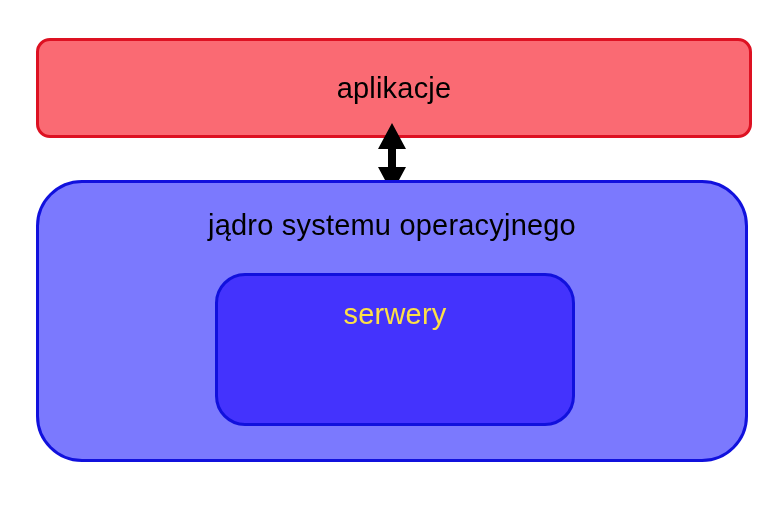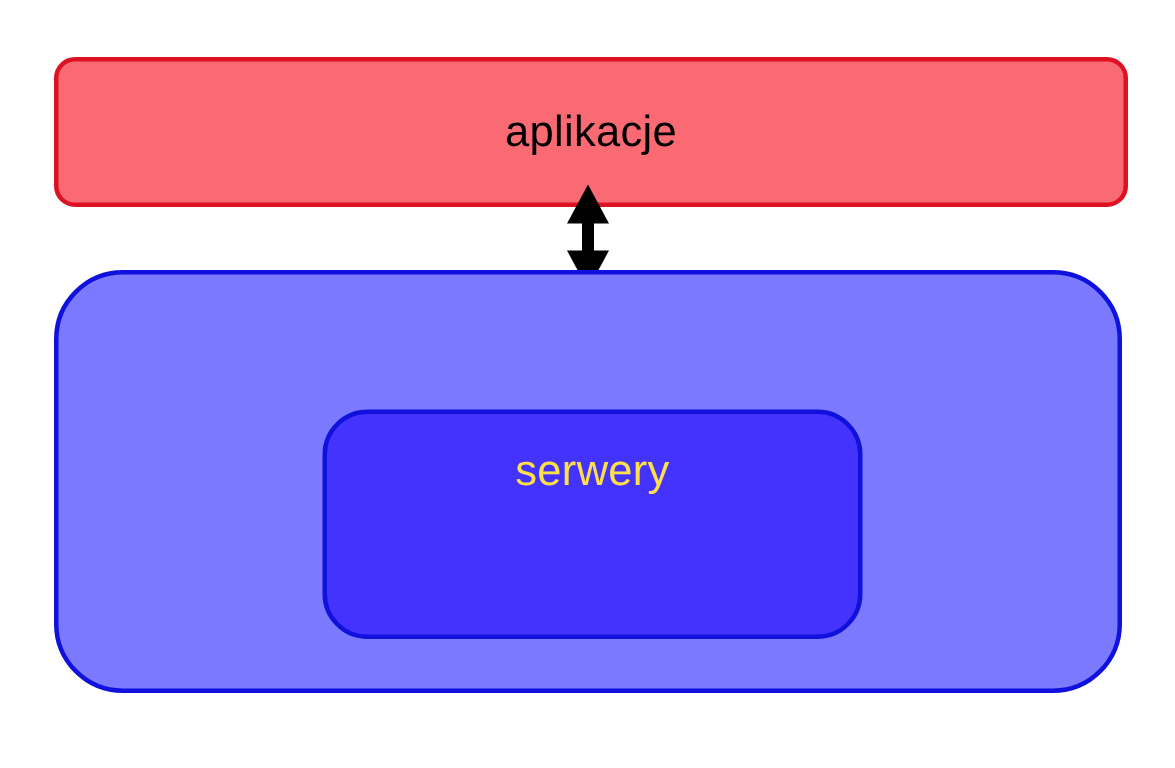--- a/index.html
+++ b/index.html
@@ -112,19 +112,20 @@
     <span class="layer-label">aplikacje</span>
   </div>
 
   <div class="connector-arrow">
     <svg viewBox="0 0 44 76" xmlns="http://www.w3.org/2000/svg" aria-hidden="true">
       <path d="M22 3 L36 29 L26 29 L26 47 L36 47 L22 73 L8 47 L18 47 L18 29 L8 29 Z" fill="#000000"></path>
     </svg>
   </div>
 
   <div class="layer-kernel">
+    <span class="layer-label">jądro systemu operacyjnego</span>
 
     <div class="layer-servers">
       <span class="layer-label">serwery</span>
     </div>
   </div>
 
 </div>
 
 </body></html>

